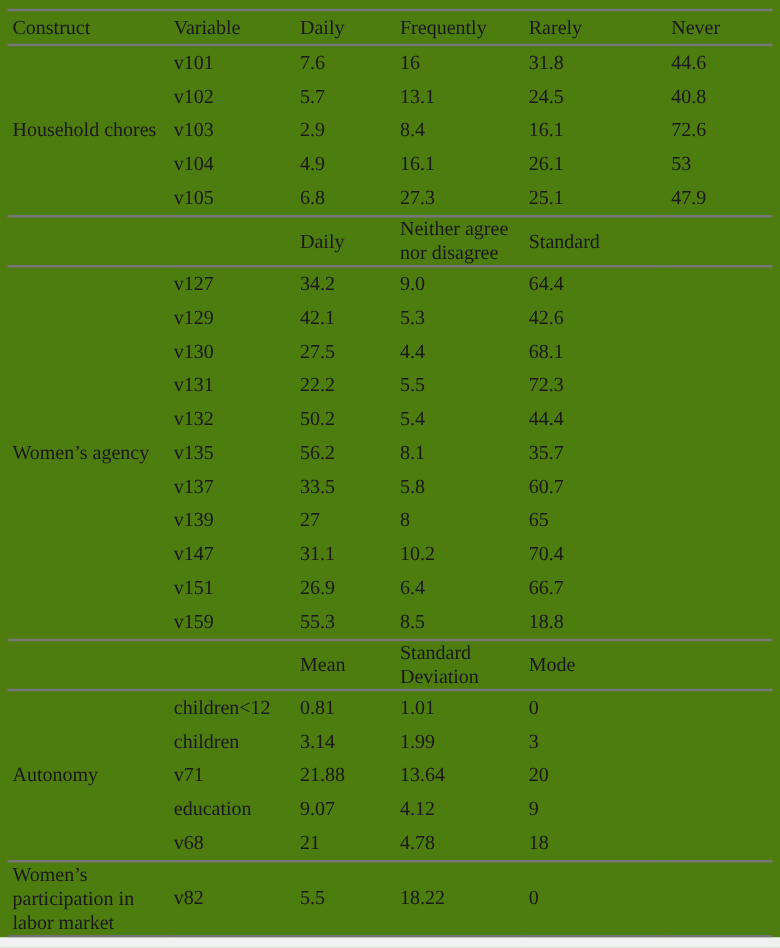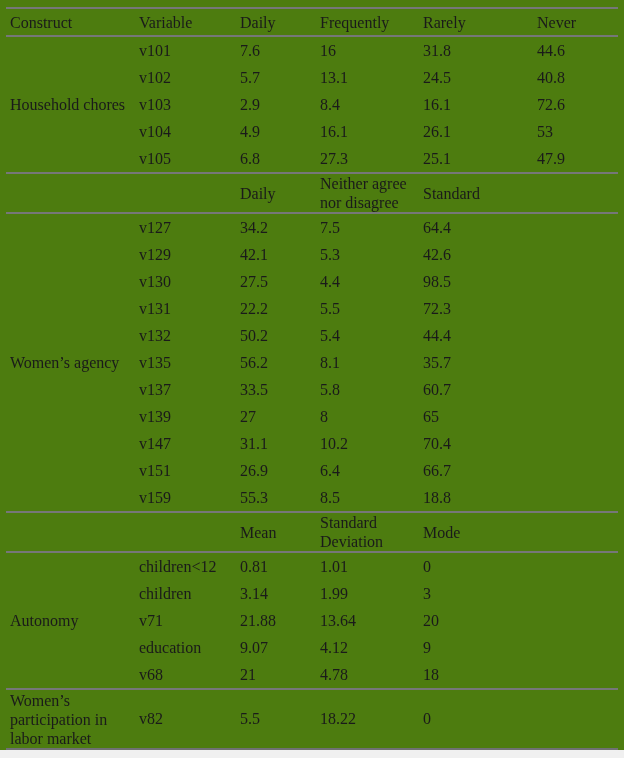--- a/index.html
+++ b/index.html
@@ -120,36 +120,36 @@
           <td class="hcell" data-name="header-cell">Neither agree nor disagree</td>
           <td class="hcell" data-name="header-cell">Standard</td>
           <td class="hcell" data-name="header-cell"></td>
         </tr>
       </tbody>
       <tbody class="band section-band" data-name="section-womens-agency">
         <tr data-name="table-row">
           <td class="construct-cell" rowspan="11" data-name="construct-cell">Women’s agency</td>
           <td class="variable-cell" data-name="variable-cell">v127</td>
           <td class="value-cell" data-name="value-cell">34.2</td>
-          <td class="value-cell" data-name="value-cell">7.5</td>
+          <td class="value-cell" data-name="value-cell">9.0</td>
           <td class="value-cell" data-name="value-cell">64.4</td>
           <td class="value-cell" data-name="value-cell"></td>
         </tr>
         <tr data-name="table-row">
           <td class="variable-cell" data-name="variable-cell">v129</td>
           <td class="value-cell" data-name="value-cell">42.1</td>
           <td class="value-cell" data-name="value-cell">5.3</td>
           <td class="value-cell" data-name="value-cell">42.6</td>
           <td class="value-cell" data-name="value-cell"></td>
         </tr>
         <tr data-name="table-row">
           <td class="variable-cell" data-name="variable-cell">v130</td>
           <td class="value-cell" data-name="value-cell">27.5</td>
           <td class="value-cell" data-name="value-cell">4.4</td>
-          <td class="value-cell" data-name="value-cell">98.5</td>
+          <td class="value-cell" data-name="value-cell">68.1</td>
           <td class="value-cell" data-name="value-cell"></td>
         </tr>
         <tr data-name="table-row">
           <td class="variable-cell" data-name="variable-cell">v131</td>
           <td class="value-cell" data-name="value-cell">22.2</td>
           <td class="value-cell" data-name="value-cell">5.5</td>
           <td class="value-cell" data-name="value-cell">72.3</td>
           <td class="value-cell" data-name="value-cell"></td>
         </tr>
         <tr data-name="table-row">

